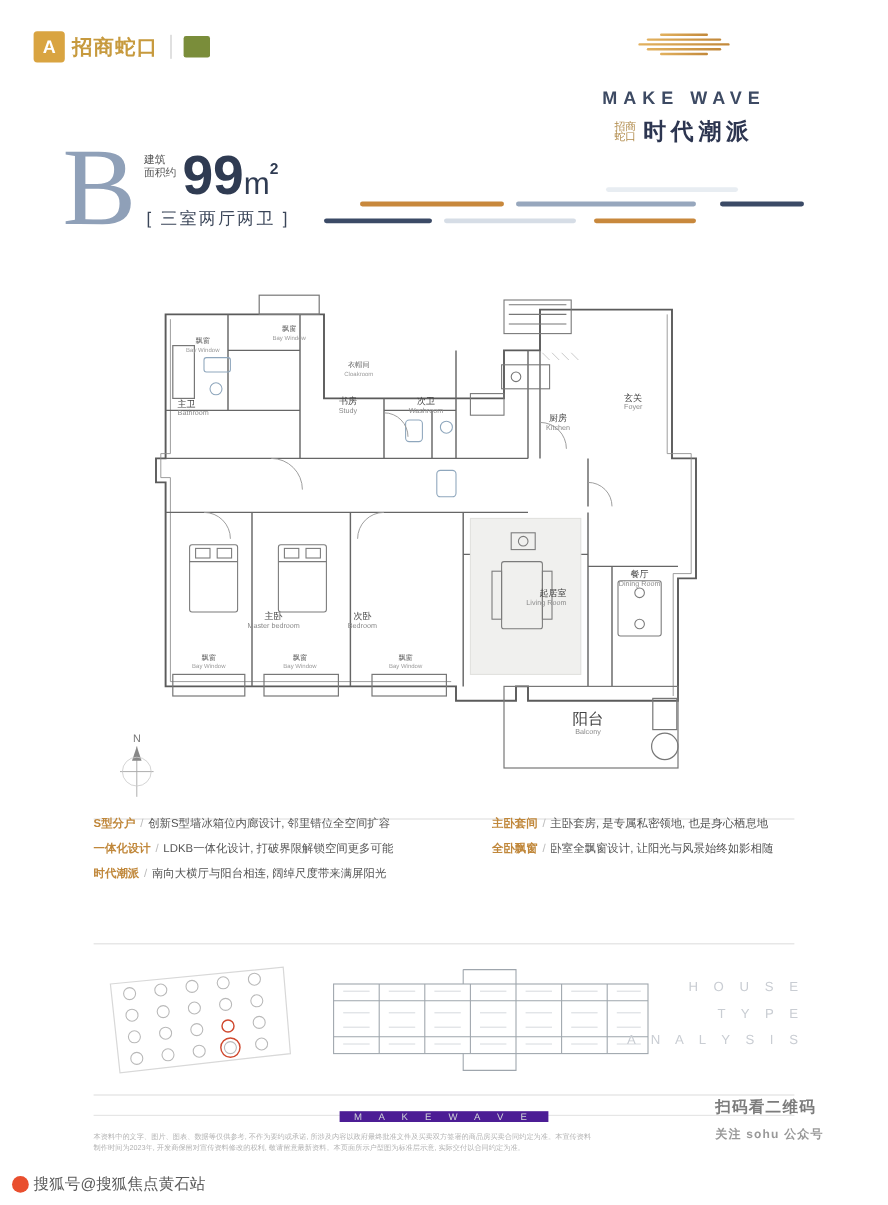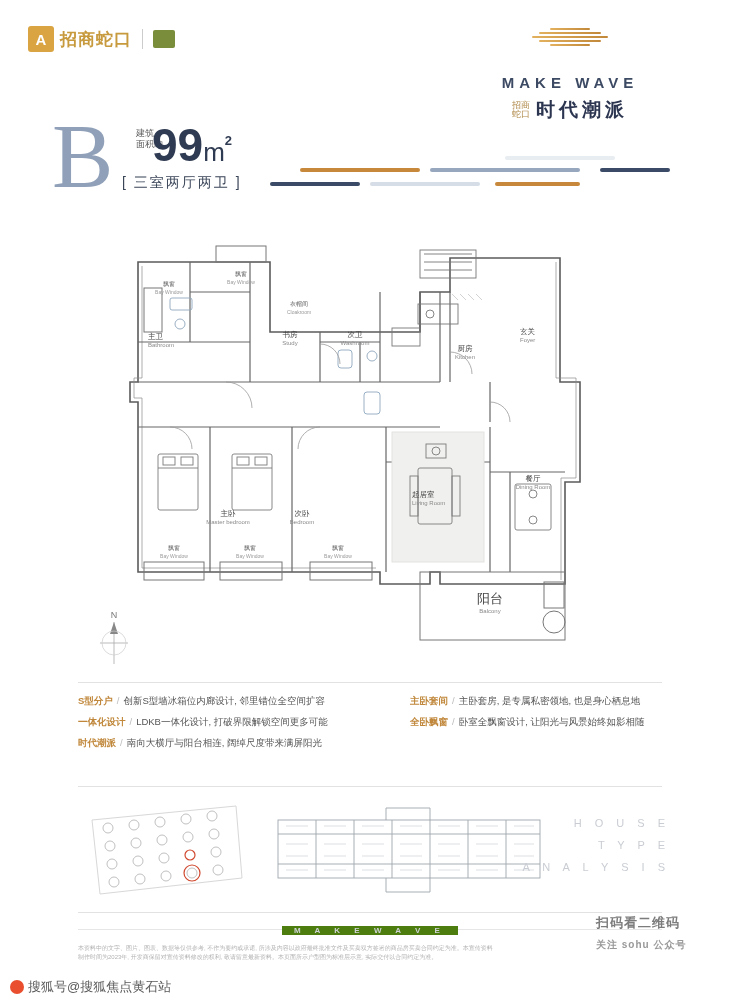--- a/index.html
+++ b/index.html
@@ -74,21 +74,21 @@
 
   
   .title-block { position:absolute; left:0; top:112px; width:740px; height:110px; }
   .big-letter {
     position:absolute; left:52px; top:-2px;
     font-size:92px; line-height:92px; color:#8fa0b8; font-family:"Liberation Serif", serif;
     font-weight:normal;
   }
   .area-label {
     position:absolute; left:120px; top:16px;
-    font-size:9px; color:#555; line-height:1.25;margin-left:16px;
+    font-size:9px; color:#555; line-height:1.25;
   }
   .area-num {
     position:absolute; left:152px; top:6px;
     font-size:46px; line-height:46px; color:#2f3b52; font-weight:bold;
     font-family:Liberation Sans, sans-serif;
   }
   .area-unit { font-size:26px; font-weight:normal; }
   .area-sup { font-size:13px; vertical-align:super; }
   .rooms {
     position:absolute; left:122px; top:62px;
@@ -109,21 +109,21 @@
     background:#fff;
   }
   .plan-svg { position:absolute; left:0; top:0; }
   .compass {
     position:absolute; left:72px; top:378px; width:44px; height:62px;
     text-align:center; color:#777; font-size:9px;
   }
 
   
   .features {
-    position:absolute; left:0; top:682px; width:740px; height:90px;
+    position:absolute; left:0; top:668px; width:740px; height:90px;
   }
   .feat-col { position:absolute; top:8px; }
   .feat-left { left:78px; width:300px; }
   .feat-right { left:410px; width:300px; }
   .feat-row { font-size:9.5px; line-height:21px; color:#555; white-space:nowrap; }
   .feat-key { color:#c0873a; font-weight:bold; }
   .feat-sep { color:#bbb; margin:0 4px; }
 
   .divider { position:absolute; left:78px; width:584px; height:1px; background:#e2e2e2; }
   .div1 { top:682px; }
@@ -143,22 +143,22 @@
 
   
   .footer-wave {
     position:absolute; left:78px; top:922px; width:584px; height:16px;
     display:flex; align-items:center; justify-content:center;
   }
   .footer-wave .wv {
     position:absolute; left:0; top:7px; width:584px; height:1px; background:#e6e6e6;
   }
   .footer-wave .wt {
-    position:relative; background:#4d7c0f; padding:0 12px;
-    font-size:8px; letter-spacing:6px; color:#cfd3d8;font-weight:bold;
+    position:relative; background:#4c1d95; padding:0 12px;
+    font-size:8px; letter-spacing:6px; color:#cfd3d8;
   }
   .disclaimer {
     position:absolute; left:78px; top:944px; width:420px;
     font-size:6px; color:#b3b3b3; line-height:9px;
   }
   .qr-area {
     position:absolute; right:24px; bottom:36px; width:120px; height:54px;
     font-weight:bold;
   }
   .qr-top { font-size:13px; color:#666; letter-spacing:1px; opacity:.85;}
@@ -334,21 +334,21 @@
     </svg>
 
     <div style="position:absolute;left:178px;top:277px;text-align:center;width:60px;">
       <div style="font-size:7.5px;color:#444;">主卧</div>
       <div style="font-size:6px;color:#8a8a8a;">Master bedroom</div>
     </div>
     <div style="position:absolute;left:252px;top:277px;text-align:center;width:60px;">
       <div style="font-size:7.5px;color:#444;">次卧</div>
       <div style="font-size:6px;color:#8a8a8a;">Bedroom</div>
     </div>
-    <div style="position:absolute;left:392px;top:258px;text-align:left;width:60px;">
+    <div style="position:absolute;left:392px;top:258px;text-align:right;width:60px;">
       <div style="font-size:7.5px;color:#444;">起居室</div>
       <div style="font-size:6px;color:#8a8a8a;">Living Room</div>
     </div>
     <div style="position:absolute;left:483px;top:242px;text-align:center;width:60px;">
       <div style="font-size:7.5px;color:#444;">餐厅</div>
       <div style="font-size:6px;color:#8a8a8a;">Dining Room</div>
     </div>
     <div style="position:absolute;left:415px;top:112px;text-align:center;width:60px;">
       <div style="font-size:7.5px;color:#444;">厨房</div>
       <div style="font-size:6px;color:#8a8a8a;">Kitchen</div>

